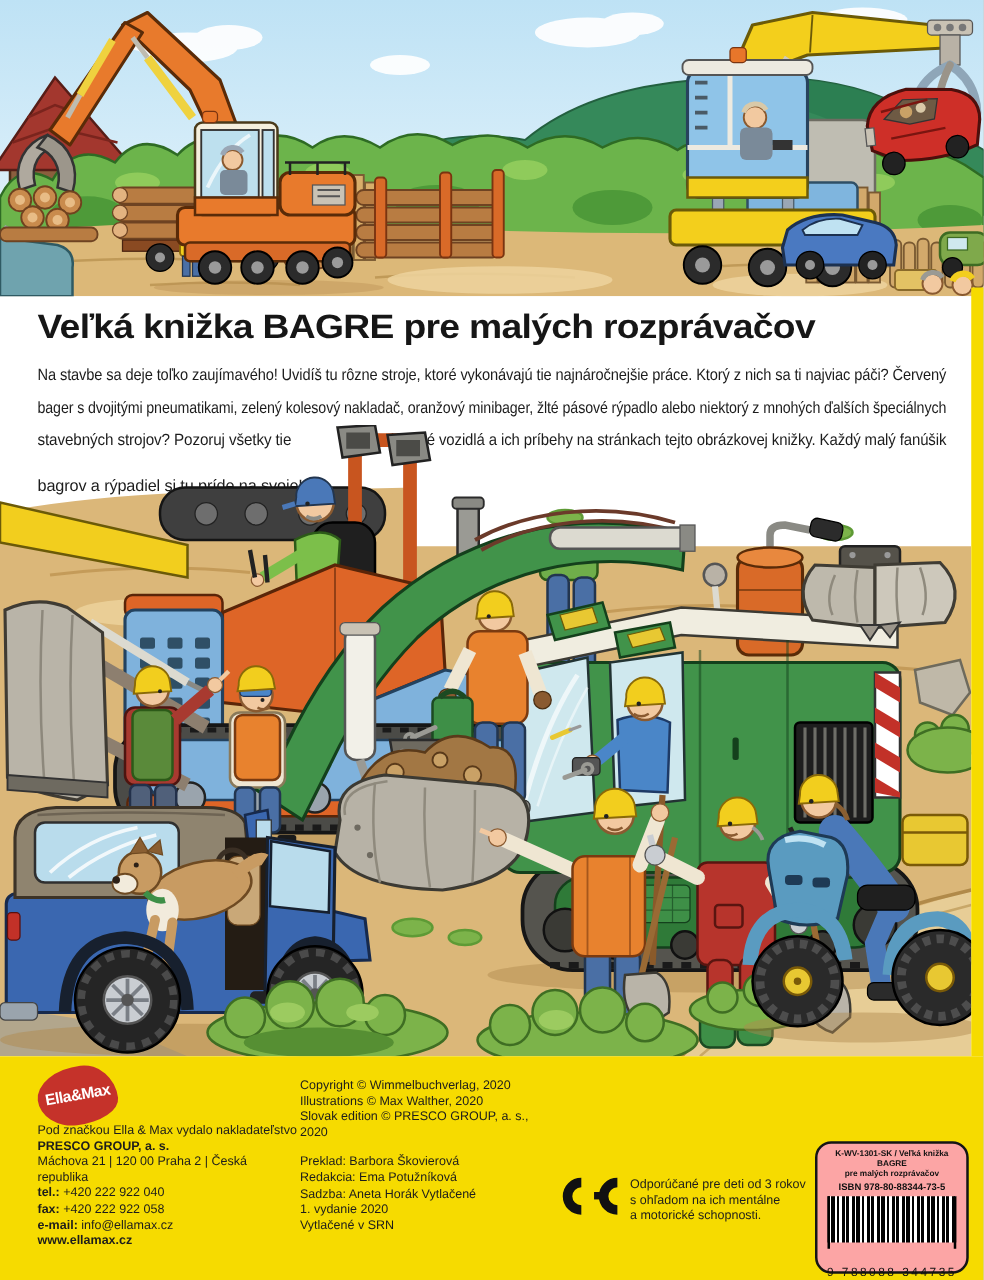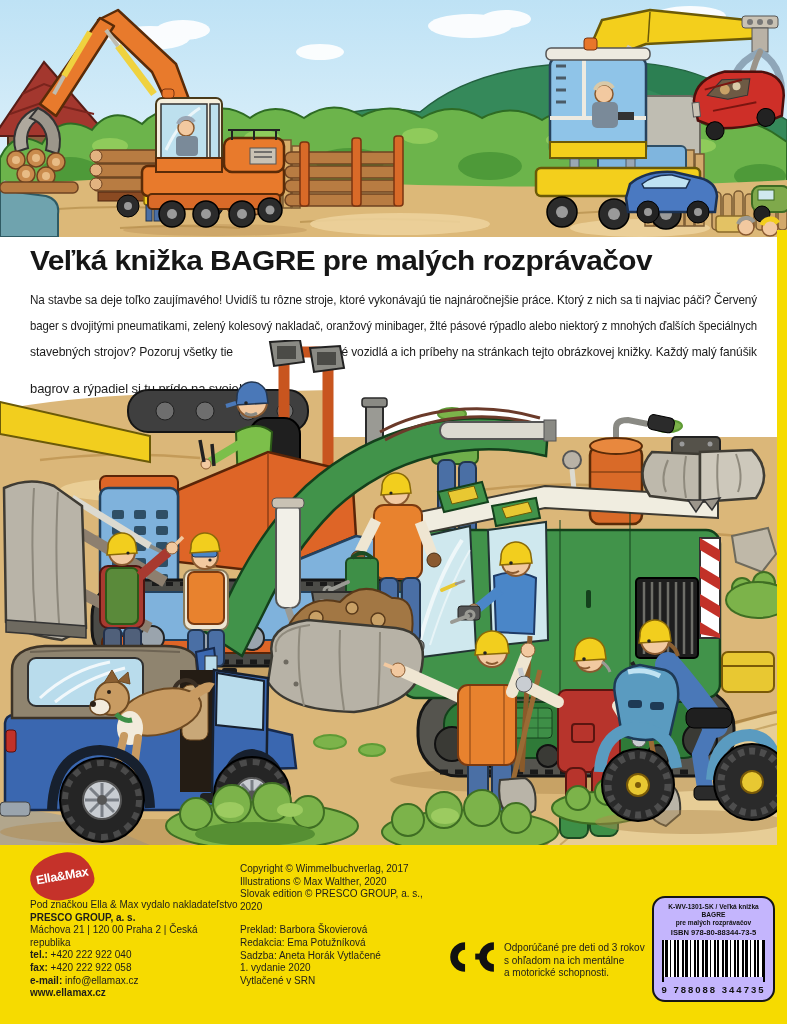--- a/index.html
+++ b/index.html
@@ -26,28 +26,28 @@
         display:flex;align-items:center;justify-content:center;}
   .logo span{color:#fff;font-weight:700;font-size:12.5px;letter-spacing:-.4px;transform:rotate(-3deg);}
   .fcol{position:absolute;}
   .col-left{left:30px;top:54px;width:210px;}
   .col-mid{left:240px;top:18px;width:200px;}
   .col-right{left:443px;top:18px;width:196px;}
   .b{font-weight:700;}
   .gap{height:11px;}
   .ce{position:absolute;left:443px;top:94px;}
   .age{position:absolute;left:504px;top:97px;width:160px;}
-  .barcode{position:absolute;left:652px;top:51px;width:123px;height:106px;background:#c4b5fd;border:2px solid #151515;border-radius:13px;box-sizing:border-box;padding:5px 5px 0 5px;text-align:center;}
+  .barcode{position:absolute;left:652px;top:68px;width:123px;height:106px;background:#fca5a5;border:2px solid #151515;border-radius:13px;box-sizing:border-box;padding:5px 5px 0 5px;text-align:center;}
   .bc1{font-size:6.6px;line-height:8.2px;font-weight:700;color:#111;}
   .bc2{font-size:7.6px;line-height:10px;font-weight:700;color:#111;}
   .bars{position:relative;margin:2px 3px 0 3px;height:37px;
         background:repeating-linear-gradient(90deg,#000 0 2px,#fff 2px 3px,#000 3px 6px,#fff 6px 8px,#000 8px 9px,#fff 9px 12px,#000 12px 14px,#fff 14px 15px,#000 15px 17px,#fff 17px 20px);}
   .bars:before,.bars:after{content:"";position:absolute;top:0;width:2px;height:42px;background:#000;}
   .bars:before{left:0;} .bars:after{right:0;}
-  .digits{font-size:9.5px;letter-spacing:2px;font-weight:700;color:#111;margin-top:7px;}
+  .digits{font-size:9.5px;letter-spacing:2px;font-weight:400;color:#111;margin-top:19px;}
 </style>
 </head>
 <body>
 
 <div class="page">
 
   <svg class="top-illus" width="787" height="237" viewBox="0 0 787 237">
     <defs>
       <linearGradient id="sky" x1="0" y1="0" x2="0" y2="1">
         <stop offset="0" stop-color="#BEE2F5"></stop>
@@ -751,21 +751,21 @@
       <div>Pod značkou Ella &amp; Max vydalo nakladateľstvo</div>
       <div class="b">PRESCO GROUP, a. s.</div>
       <div>Máchova 21 | 120 00 Praha 2 | Česká republika</div>
       <div><span class="b">tel.:</span> <span>+420 222 922 040</span></div>
       <div><span class="b">fax:</span> <span>+420 222 922 058</span></div>
       <div><span class="b">e-mail:</span> <span>info@ellamax.cz</span></div>
       <div class="b">www.ellamax.cz</div>
     </div>
 
     <div class="fcol col-mid">
-      <div>Copyright © Wimmelbuchverlag, 2017</div>
+      <div>Copyright © Wimmelbuchverlag, 2020</div>
       <div>Illustrations © Max Walther, 2020</div>
       <div>Slovak edition © PRESCO GROUP, a. s., 2020</div>
       <div class="gap"></div>
       <div>Preklad: Barbora Škovierová</div>
       <div>Redakcia: Ema Potužníková</div>
       <div>Sadzba: Aneta Horák Vytlačené</div>
       <div>1. vydanie 2020</div>
       <div>Vytlačené v SRN</div>
     </div>
 

